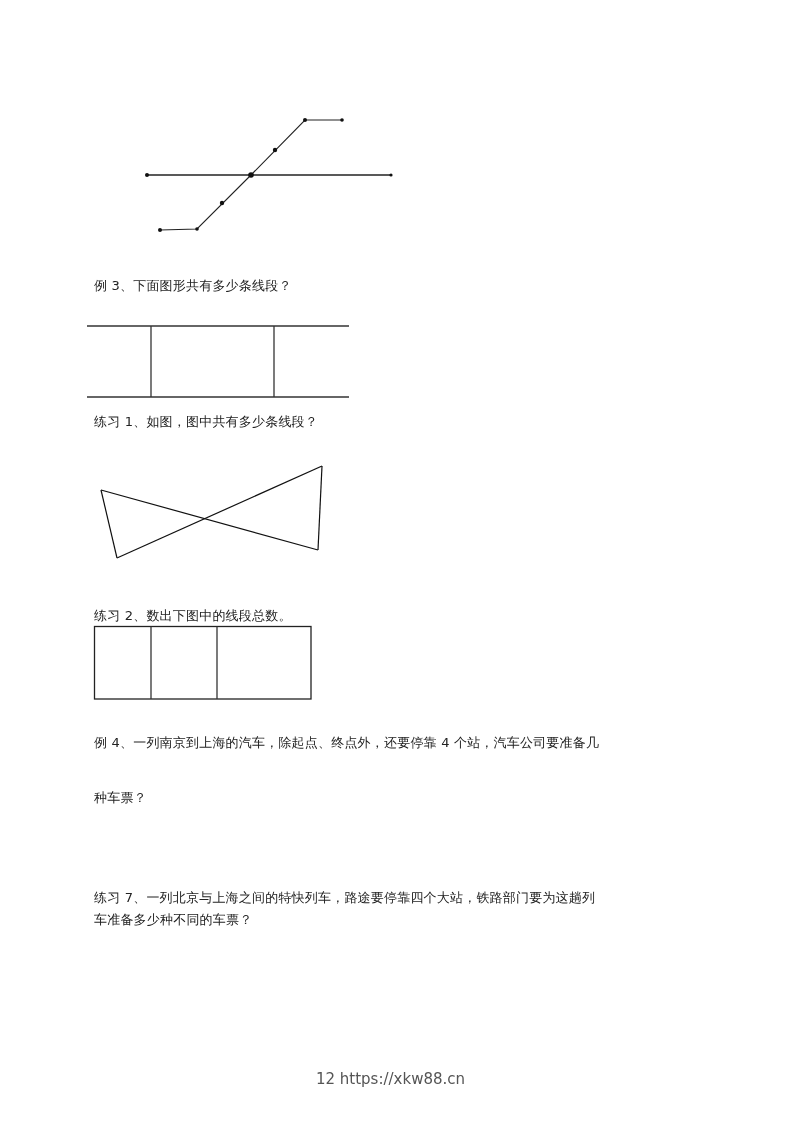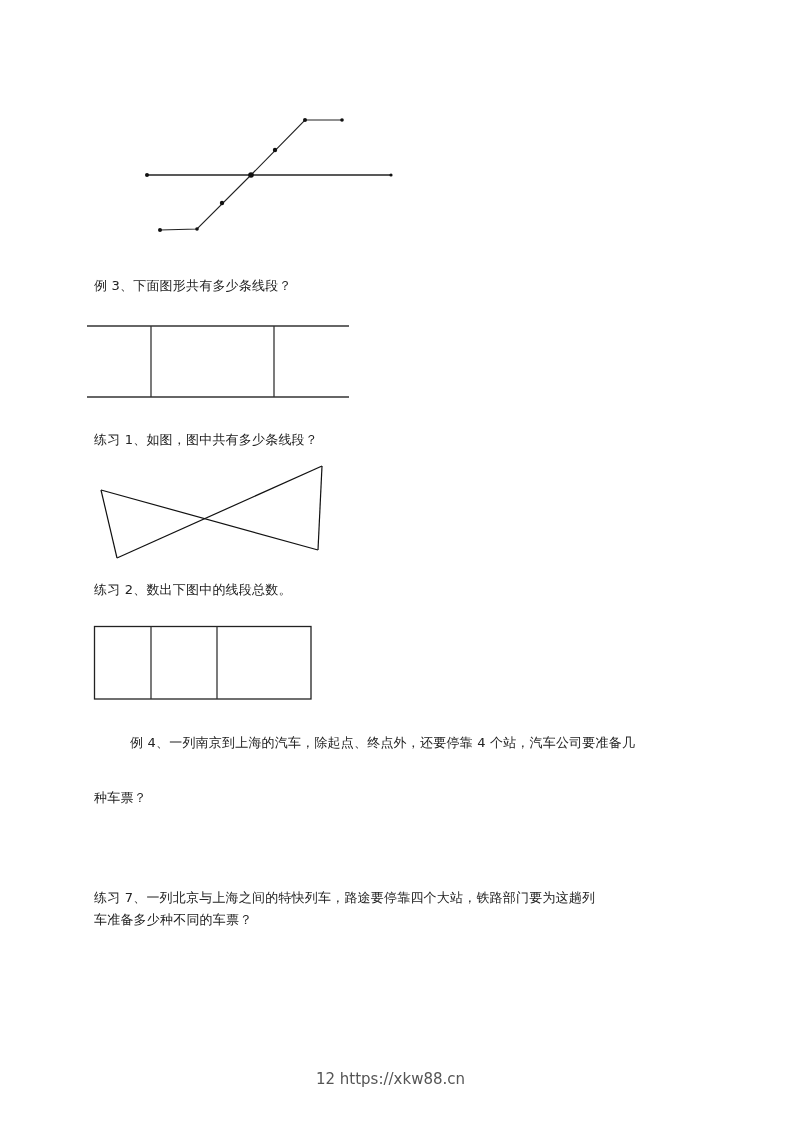--- a/index.html
+++ b/index.html
@@ -59,38 +59,38 @@
 
 <div class="text-line" style="left:94px; top:276px;">例 3、下面图形共有多少条线段？</div>
 
 <svg class="figure" width="793" height="420" viewBox="0 0 793 420">
   <line x1="87" y1="326" x2="349" y2="326" stroke="#333" stroke-width="1.3"></line>
   <line x1="87" y1="397" x2="349" y2="397" stroke="#333" stroke-width="1.3"></line>
   <line x1="151" y1="326" x2="151" y2="397" stroke="#333" stroke-width="1.3"></line>
   <line x1="274" y1="326" x2="274" y2="397" stroke="#333" stroke-width="1.3"></line>
 </svg>
 
-<div class="text-line" style="left:94px; top:430px;">练习 1、如图，图中共有多少条线段？</div>
+<div class="text-line" style="left:94px; top:412px;">练习 1、如图，图中共有多少条线段？</div>
 
 <svg class="figure" width="793" height="580" viewBox="0 0 793 580">
   <line x1="101" y1="490" x2="117" y2="558" stroke="#111" stroke-width="1.2"></line>
   <line x1="101" y1="490" x2="318" y2="550" stroke="#111" stroke-width="1.2"></line>
   <line x1="117" y1="558" x2="322" y2="466" stroke="#111" stroke-width="1.2"></line>
   <line x1="322" y1="466" x2="318" y2="550" stroke="#111" stroke-width="1.2"></line>
 </svg>
 
-<div class="text-line" style="left:94px; top:580px;">练习 2、数出下图中的线段总数。</div>
+<div class="text-line" style="left:94px; top:606px;">练习 2、数出下图中的线段总数。</div>
 
 <svg class="figure" width="793" height="720" viewBox="0 0 793 720">
   <rect x="94.5" y="626.5" width="216.5" height="72.5" fill="none" stroke="#222" stroke-width="1.3"></rect>
   <line x1="151" y1="626.5" x2="151" y2="699" stroke="#333" stroke-width="1.3"></line>
   <line x1="217" y1="626.5" x2="217" y2="699" stroke="#333" stroke-width="1.3"></line>
 </svg>
 
-<div class="text-line" style="left:94px; top:733px;margin-left:36px;">例 4、一列南京到上海的汽车，除起点、终点外，还要停靠 4 个站，汽车公司要准备几</div>
+<div class="text-line" style="left:94px; top:733px;">例 4、一列南京到上海的汽车，除起点、终点外，还要停靠 4 个站，汽车公司要准备几</div>
 <div class="text-line" style="left:94px; top:788px;">种车票？</div>
 
 <div class="text-line" style="left:94px; top:888px;">练习 7、一列北京与上海之间的特快列车，路途要停靠四个大站，铁路部门要为这趟列</div>
 <div class="text-line" style="left:94px; top:910px;">车准备多少种不同的车票？</div>
 
 <div class="footer">
   <span>12 https://xkw88.cn</span>
 </div>
 
 </body></html>

